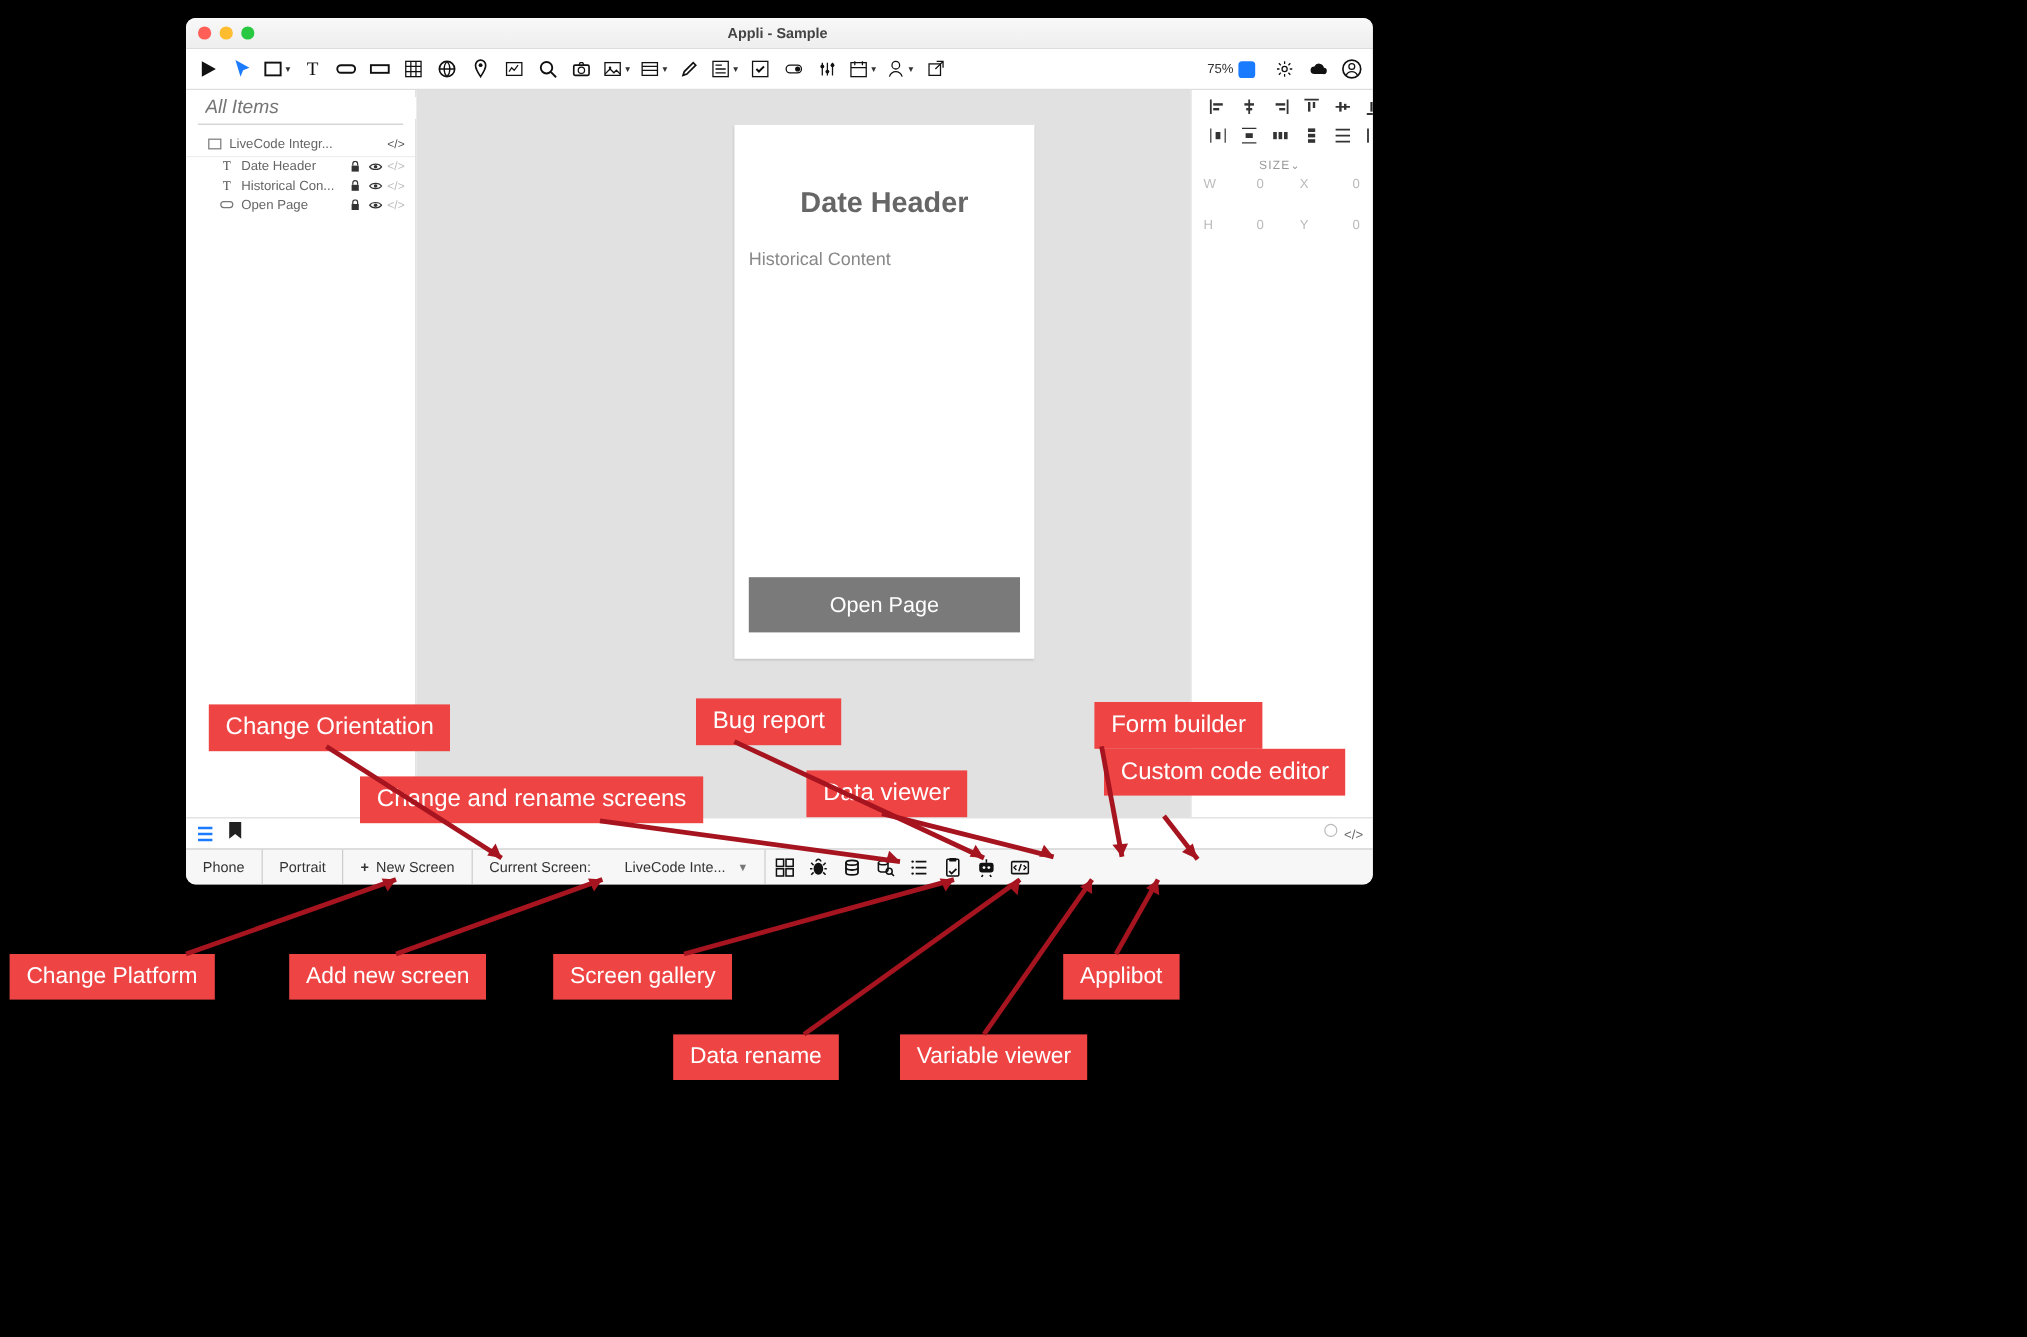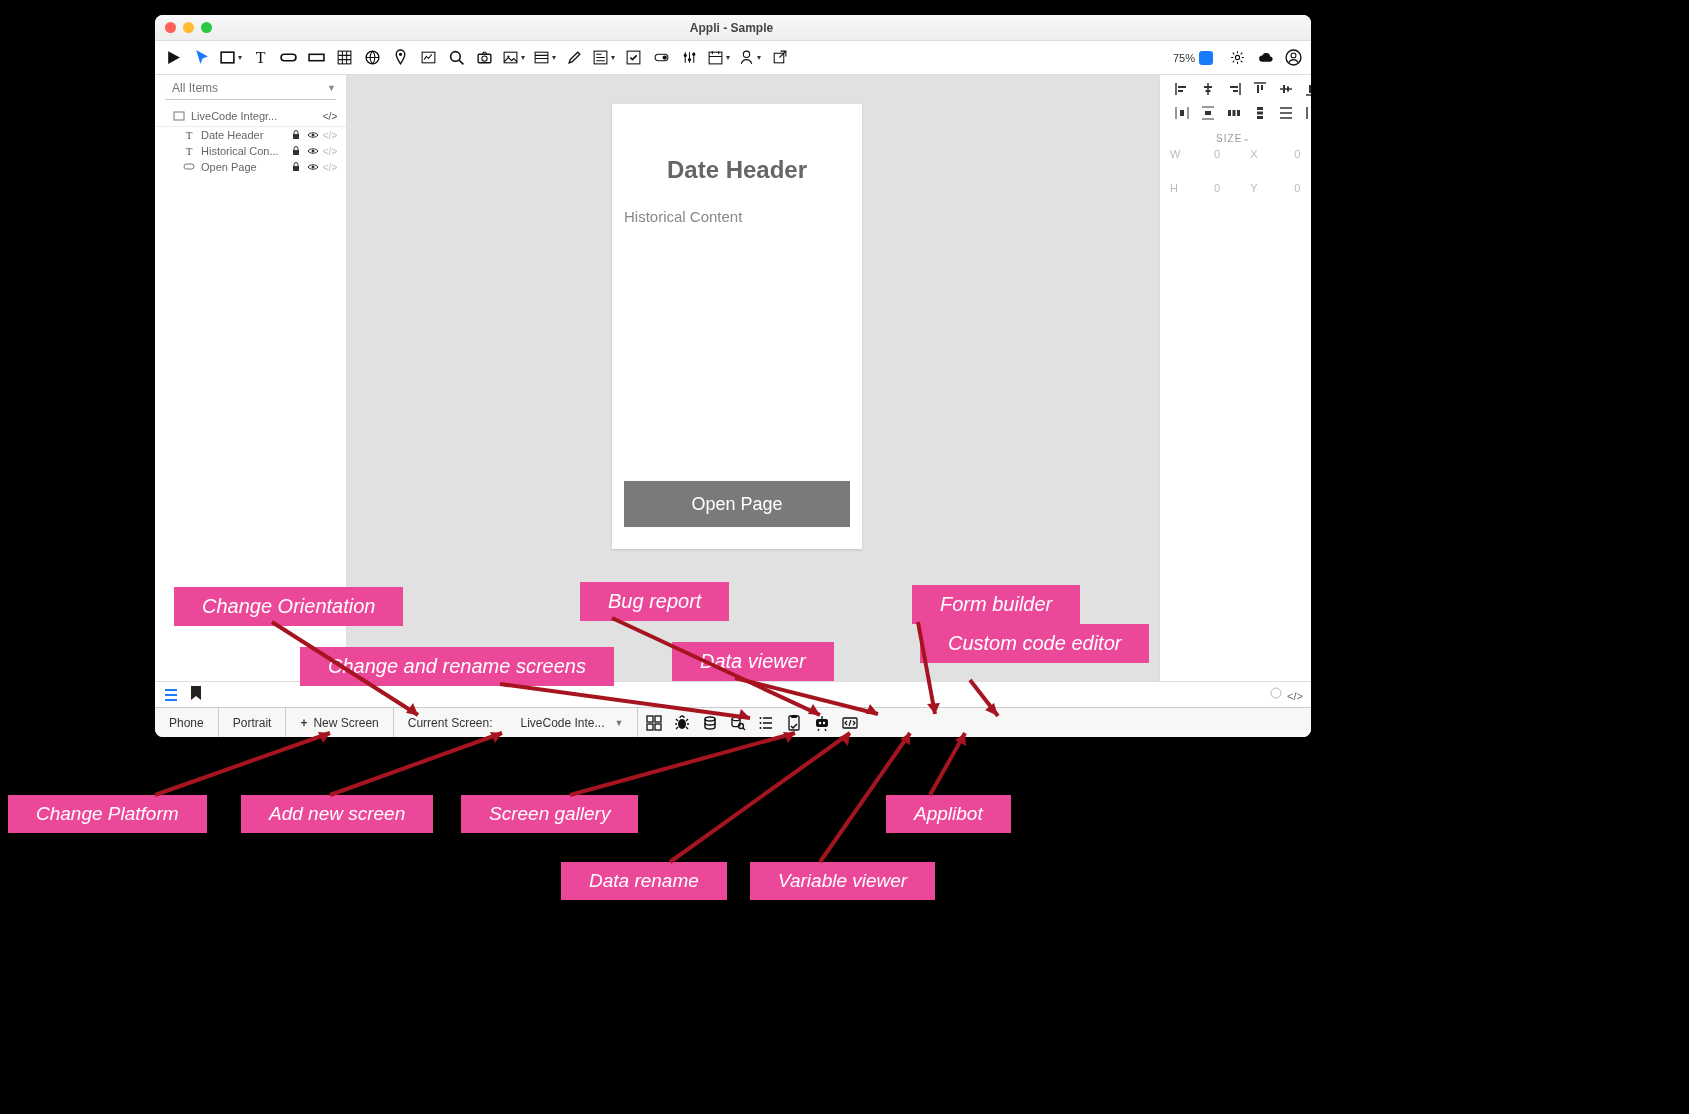--- a/index.html
+++ b/index.html
@@ -8,21 +8,21 @@
   font-family: -apple-system, "Helvetica Neue", Arial, sans-serif;
   width: 1689px;
   height: 1114px;
   position: relative;
   overflow: hidden;
 }
 .window {
   position: absolute;
   left: 155px;
   top: 15px;
-  width: 1156px;
+  width: 989px;
   height: 722px;
   background: #fff;
   border-radius: 8px;
   box-shadow: 0 8px 40px rgba(0,0,0,0.5);
   display: flex;
   flex-direction: column;
   overflow: hidden;
 }
 .titlebar {
   height: 26px;
@@ -67,21 +67,21 @@
 .sidebar-left {
   width: 192px;
   background:#fff;
   border-right:1px solid #ddd;
   padding:6px 0;
 }
 .search-row {
   display:flex;align-items:center;margin:0 10px 6px 10px;
   border-bottom:1px solid #ccc;padding-bottom:4px;
 }
-.search-row input{border:none;flex:1;font-size:12px;color:#404040;padding-left:6px;outline:none;}
+.search-row input{border:none;flex:1;font-size:16px;color:#404040;padding-left:6px;outline:none;font-style:italic;}
 .search-row .drop{font-size:9px;color:#888;}
 .tree{font-size:11px;color:#333;}
 .tree .row{
   display:flex;align-items:center;
   padding:2px 10px 2px 18px; gap:6px;
 }
 .tree .row:first-child{border-bottom:1px solid #eee; padding-top:4px; padding-bottom:4px;}
 .tree .ico{width:12px;height:12px;display:flex;align-items:center;justify-content:center;color:#555;}
 .tree .label{flex:1;white-space:nowrap;overflow:hidden;text-overflow:ellipsis;color:#666;}
 .tree .acts{display:flex;gap:5px;color:#555;}
@@ -140,24 +140,23 @@
 .bottombar .seg.btn{cursor:pointer;}
 .bottombar .seg.plus::before{content:"+";font-weight:700;}
 .bottombar .drop{font-size:9px;margin-left:4px;color:#777;}
 .bottombar .icons{display:flex;gap:12px;margin-left:8px;align-items:center;}
 .bottombar .icons span{width:16px;height:16px;display:flex;align-items:center;justify-content:center;}
 .bottombar .icons svg{width:16px;height:16px;}
 .bottombar .flex{flex:1;}
 
 .callout{
   position:absolute;
-  background:#ec4899;color:#fff;
-  font-size:20px;padding:8px 28px;
+  background:#ef4444;color:#fff;
+  font-size:20px;padding:8px 14px;
   white-space:nowrap;
-  font-style:italic;
 }
 .callout.sm{font-size:19px;}
 svg.arrow{position:absolute;overflow:visible;pointer-events:none;}
 svg.arrow path{stroke:#a6141f;stroke-width:4;fill:none;}
 svg.arrow polygon{fill:#a6141f;}
 </style>
 </head>
 <body>
 
 <div class="window">

